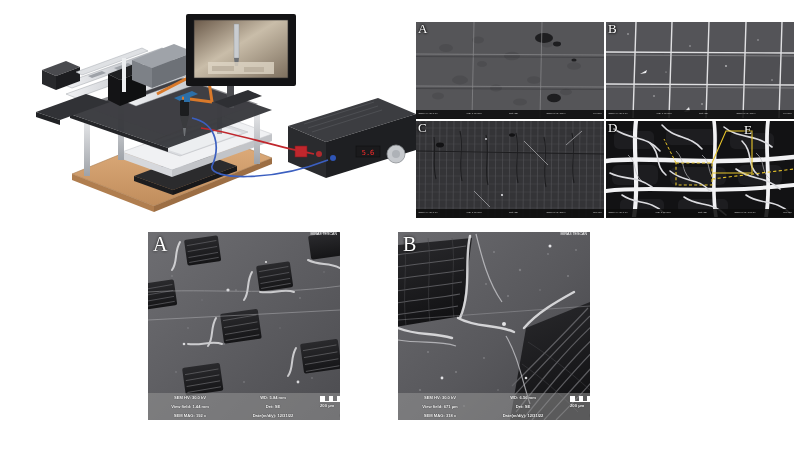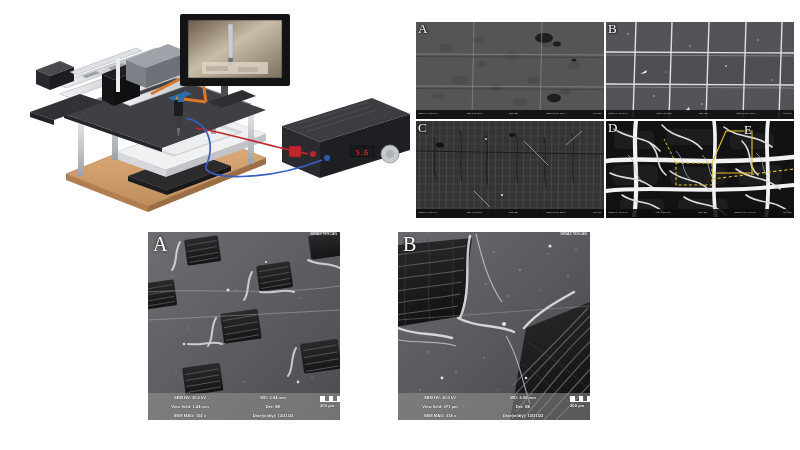--- a/index.html
+++ b/index.html
@@ -3,21 +3,21 @@
 <meta charset="utf-8">
 <style>
   html,body{margin:0;padding:0;}
   body{
     width:800px;height:450px;background:#ffffff;overflow:hidden;position:relative;
     font-family:"Liberation Sans", sans-serif;
   }
   .fig{position:absolute;}
 
   
-  #schematic{left:16px;top:6px;width:400px;height:215px;}
+  #schematic{left:22px;top:6px;width:400px;height:215px;}
   #schematic svg{display:block;}
 
   
   #semgrid{
     left:416px;top:22px;width:378px;height:196px;
     display:grid;grid-template-columns:1fr 1fr;grid-template-rows:1fr 1fr;
     gap:2px;background:#ffffff;
   }
   .semcell{position:relative;overflow:hidden;background:#3d3d3d;}
   .semlabel{

